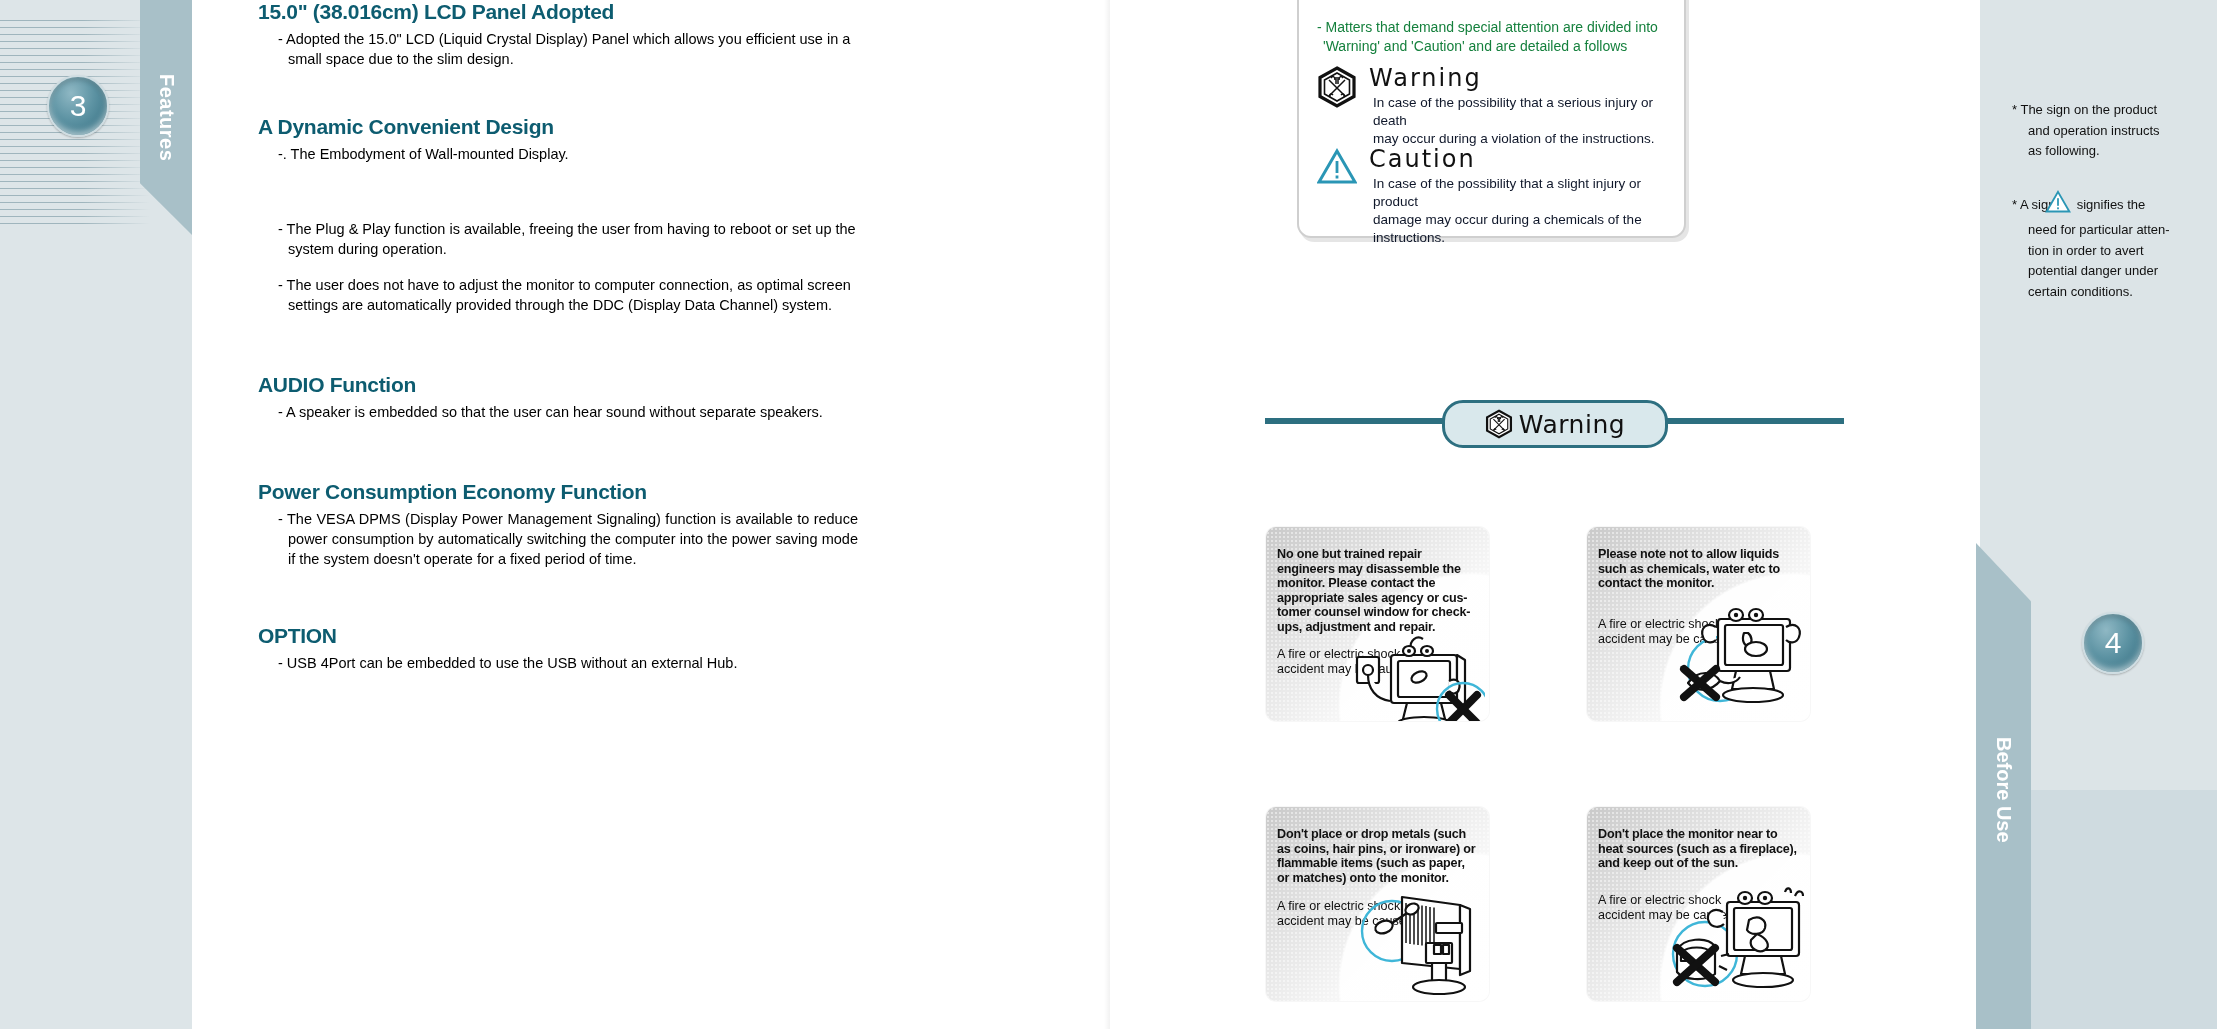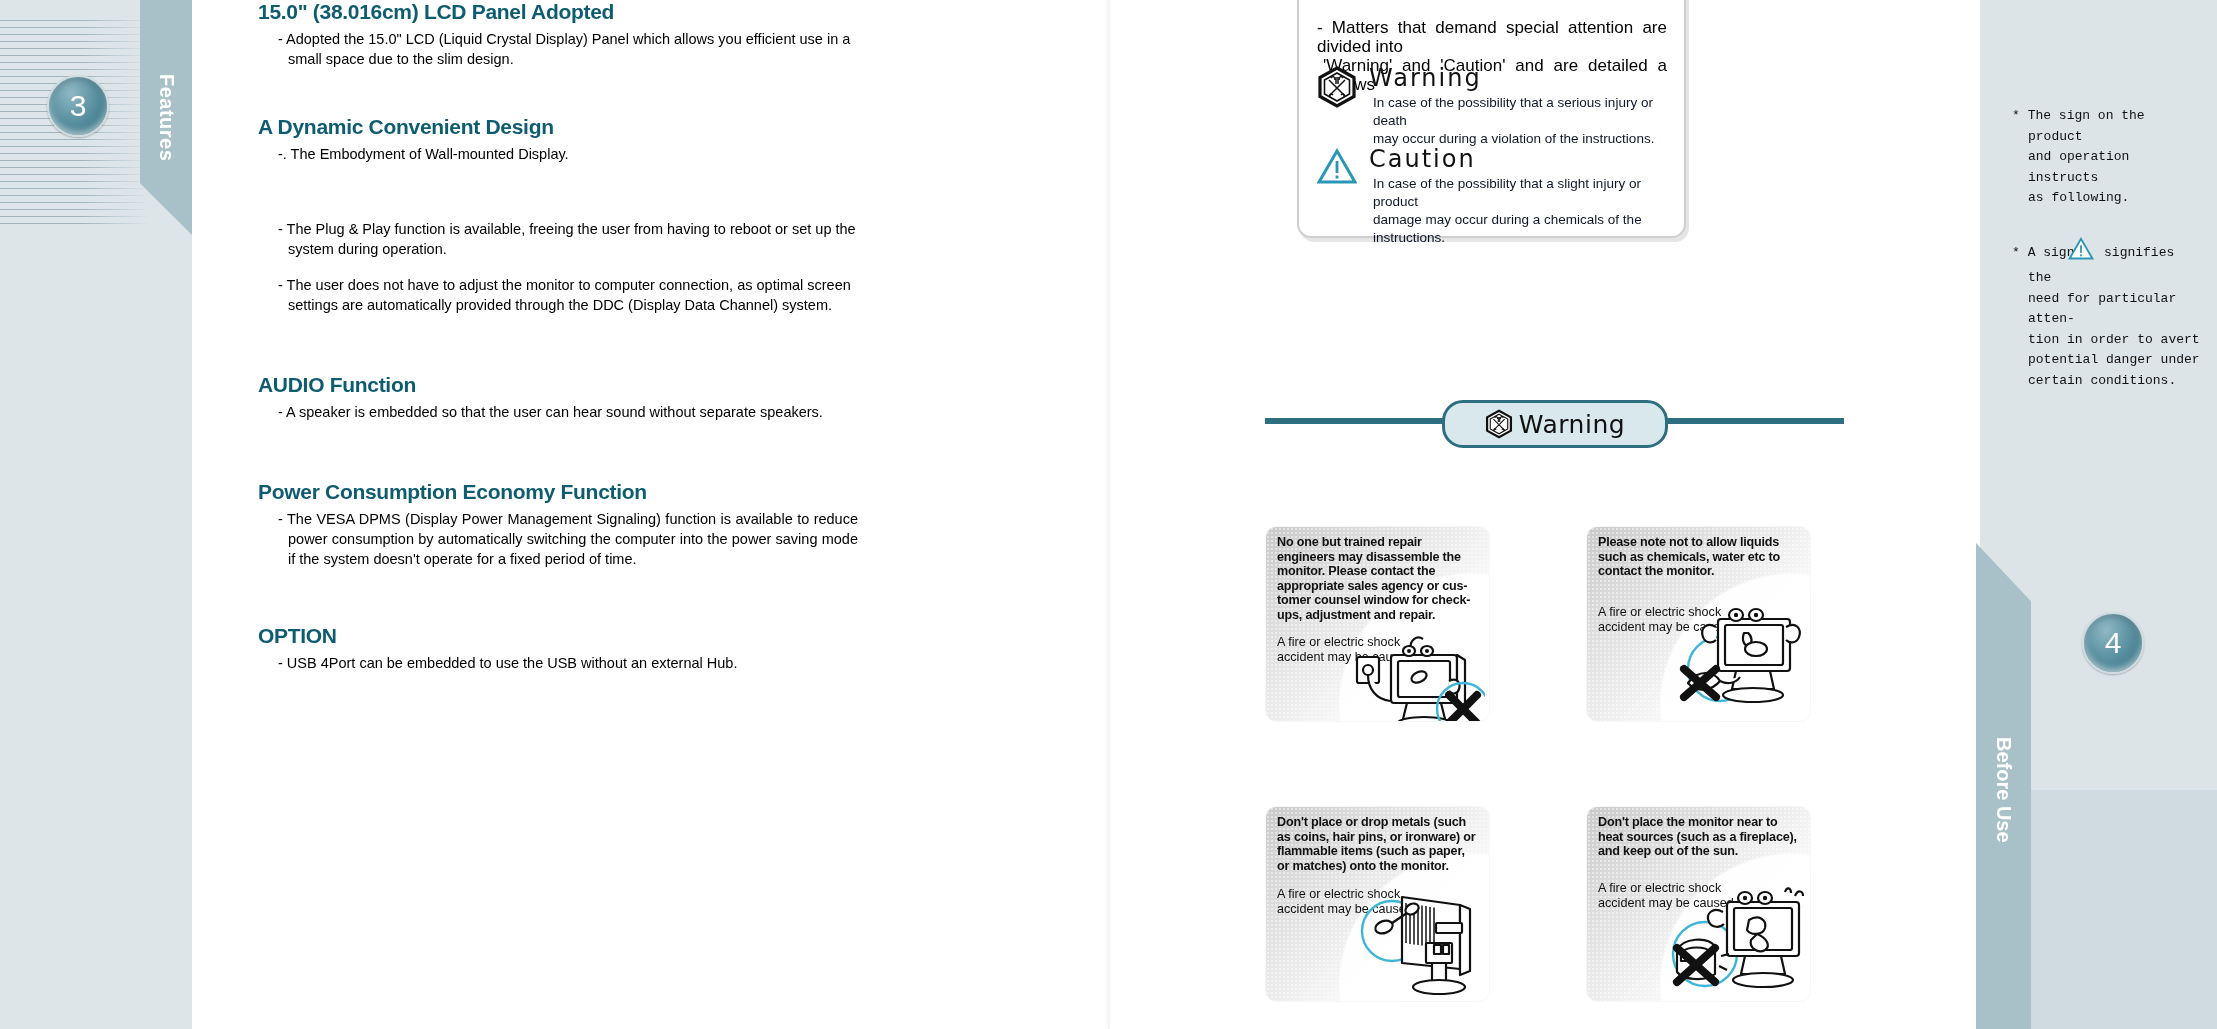--- a/index.html
+++ b/index.html
@@ -138,21 +138,21 @@
     position: absolute;
     left: 1297px; top: -32px;
     width: 385px; height: 266px;
     background: #ffffff;
     border: 2px solid #cfcfcf;
     border-radius: 14px;
     box-shadow: 3px 4px 0 rgba(0,0,0,0.10);
   }
   .notice-intro {
     position: absolute; left: 18px; top: 48px; width: 350px;
-    font-size: 17px; line-height: 19px; color: #000000;
+    font-size: 14px; line-height: 19px; color: #15803d;
     text-align: justify;
   }
   .notice-intro .l2 { display:block; padding-left: 6px; }
   .sign-row { position: absolute; }
   .sign-title {
     font-size: 24px; color: #111; letter-spacing: 2px;
     font-family: "DejaVu Sans", sans-serif; font-weight: normal;
   }
   .sign-body {
     font-size: 13.5px; line-height: 18px; color: #0f172a; margin-top: 2px;
@@ -192,35 +192,35 @@
       linear-gradient(135deg, #c9c9c9 0%, #e6e6e6 38%, #f6f6f6 62%, #ffffff 100%);
     overflow: hidden;
     box-shadow: 0 0 0 1px rgba(0,0,0,0.03);
   }
   .wcard .dots {
     position:absolute; inset:0;
     background-image: radial-gradient(rgba(255,255,255,0.85) 0.8px, rgba(0,0,0,0) 0.9px);
     background-size: 4px 4px;
     opacity:.55;
   }
-  .wcard .wbody { position: absolute; inset: 0; padding: 8px 11px; }
+  .wcard .wbody { position: absolute; inset: 0; padding: 20px 11px; }
   .wcard h3 {
     margin: 0; font-size: 12.6px; line-height: 14.6px;
     color: #111; font-weight: bold; letter-spacing: -0.2px;
   }
   .wcard p {
     margin: 0; font-size: 12.6px; line-height: 15px; color: #111;
     position: relative;
   }
   .wcard .sub { margin-top: 12px; width: 140px; }
 
   
   .notes {
-    position: absolute; left: 2012px; top: 106px; width: 190px;
-    font-family: Liberation Mono, monospace;
+    position: absolute; left: 2012px; top: 100px; width: 190px;
+    font-family: Liberation Sans, sans-serif;
   }
   .note {
     font-size: 13px; line-height: 20.5px; color: #111;
     margin-bottom: 18px;
     padding-left: 16px; text-indent: -16px;
   }
   .note .ind { display:block; padding-left:0; text-indent:0; }
   .inline-tri { display:inline-block; vertical-align:-5px; margin:0 2px; }
 
   

